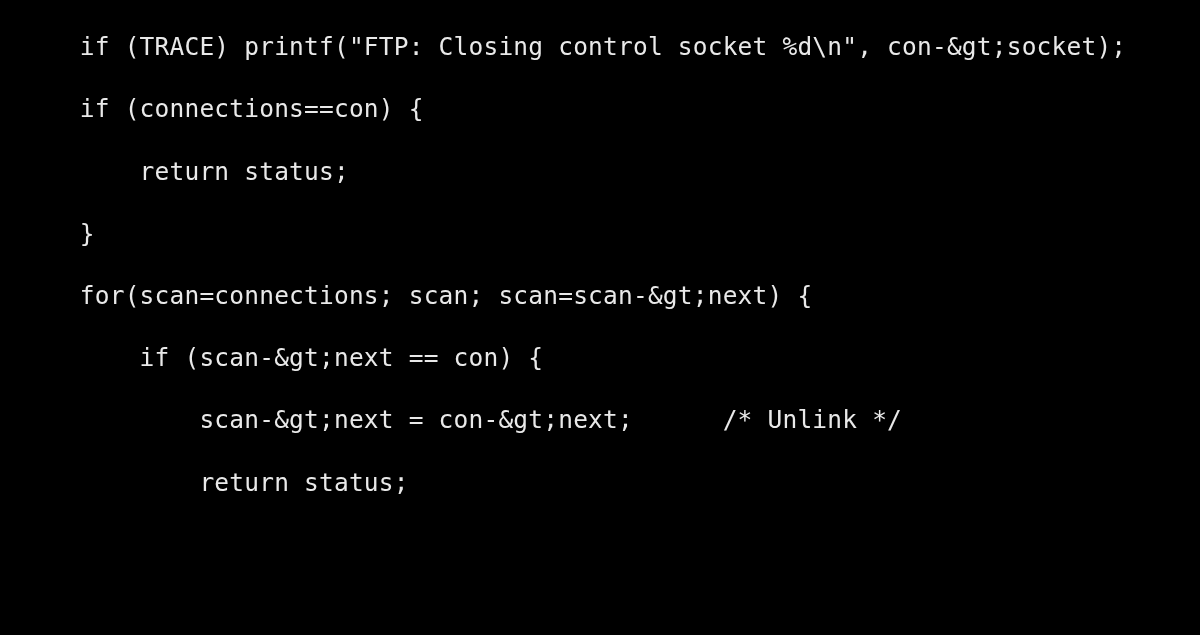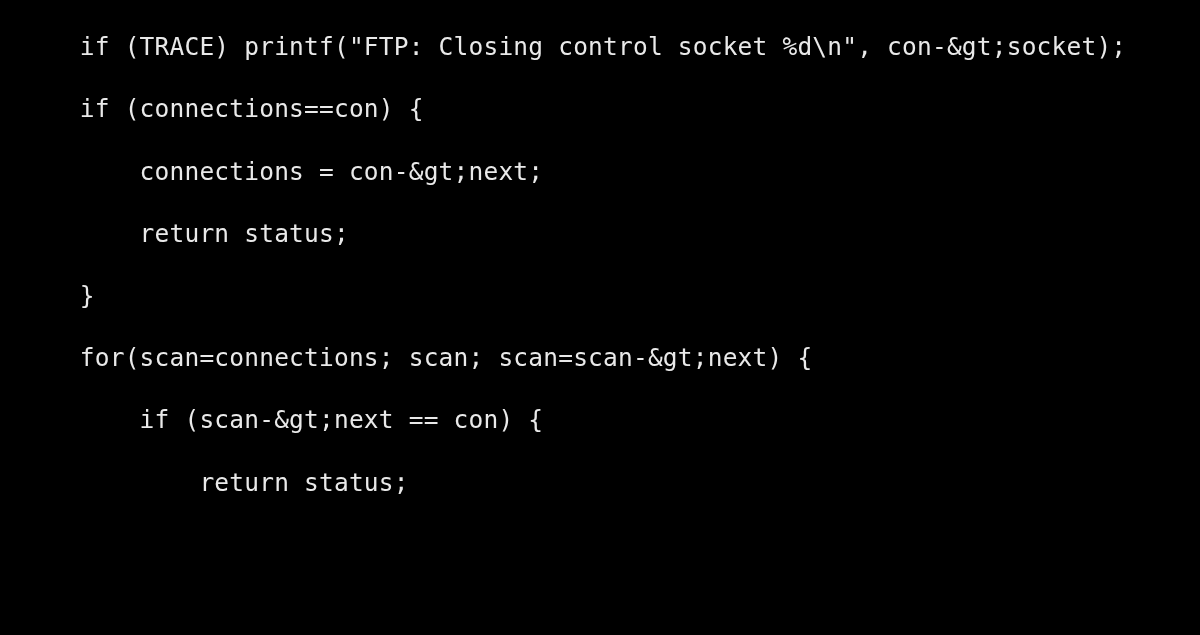--- a/index.html
+++ b/index.html
@@ -19,25 +19,25 @@
       letter-spacing: 0.2px;
     }
     .code-line { display: block; }
   </style>
 </head>
 <body>
 
 <div class="code-view">
 <span class="code-line">    if (TRACE) printf("FTP: Closing control socket %d\n", con-&amp;gt;socket);</span>
 <span class="code-line">    if (connections==con) {</span>
-<span class="code-line">        connections = con-&amp;gt;next;</span>
 <span class="code-line">        return status;</span>
 <span class="code-line">    }</span>
 <span class="code-line">    for(scan=connections; scan; scan=scan-&amp;gt;next) {</span>
 <span class="code-line">        if (scan-&amp;gt;next == con) {</span>
+<span class="code-line">            scan-&amp;gt;next = con-&amp;gt;next;      /* Unlink */</span>
 <span class="code-line">            return status;</span>
 
 
 
 
 
 
 
 
 

